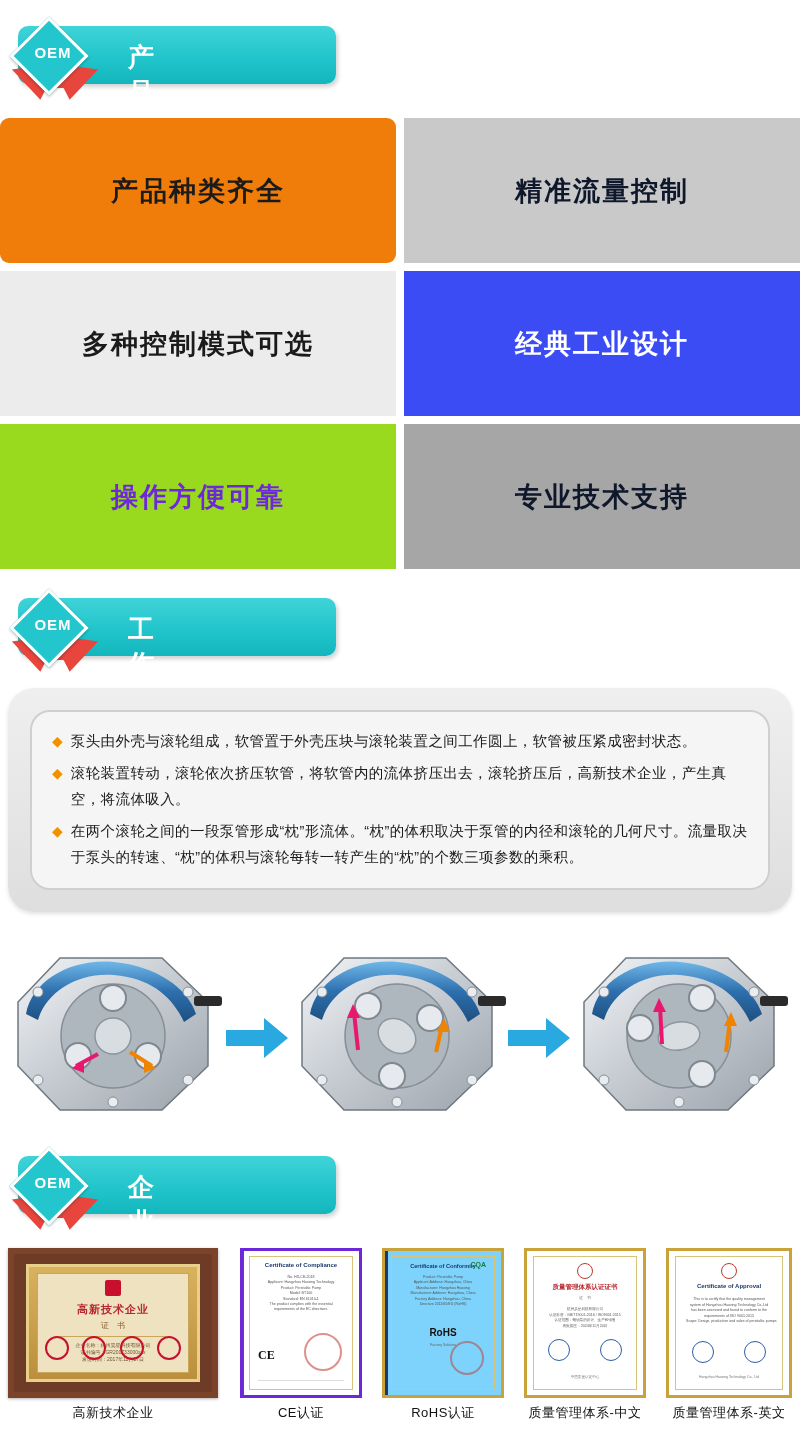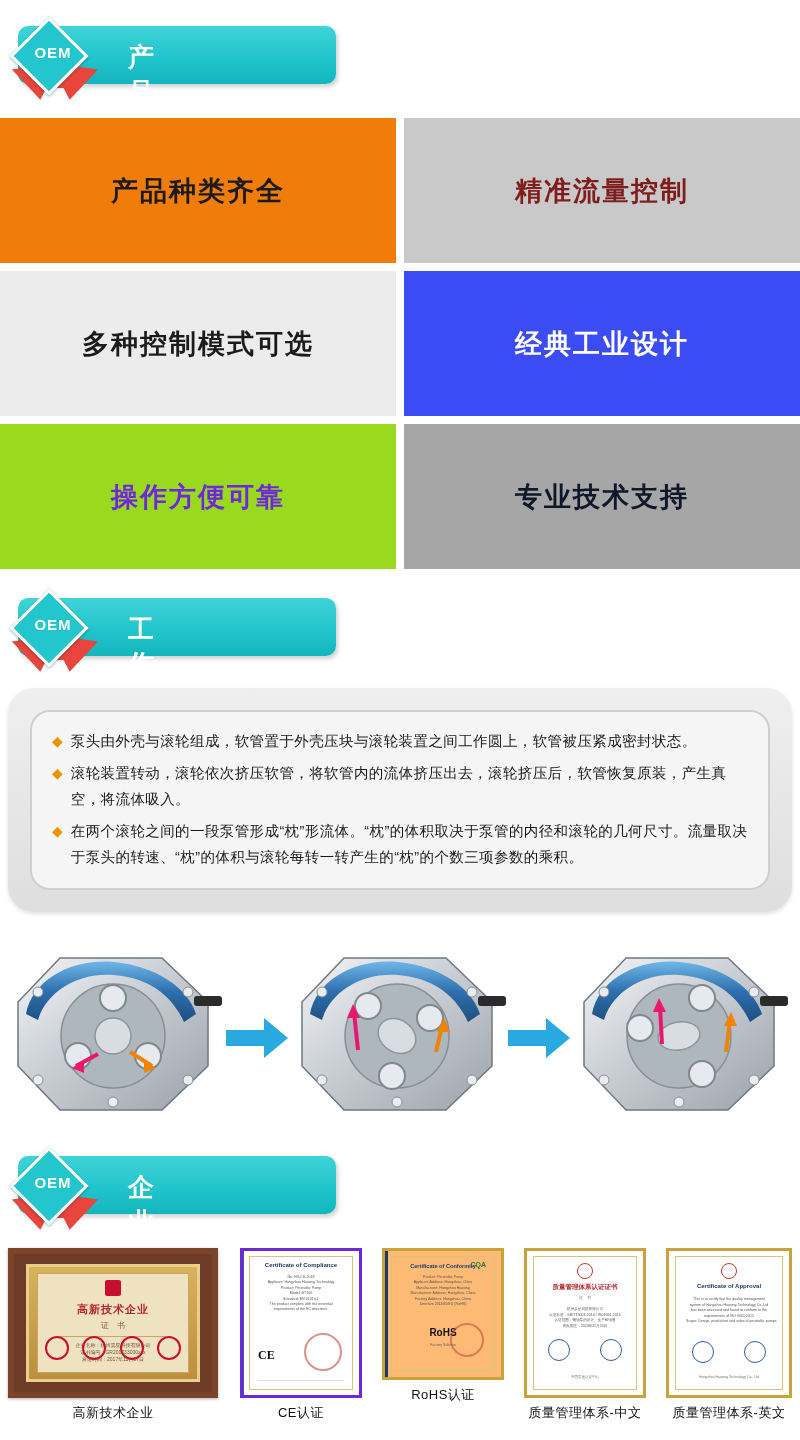--- a/index.html
+++ b/index.html
@@ -195,24 +195,24 @@
   <div class="ribbon">
     <div class="tail tail-l"></div>
     <div class="tail tail-r"></div>
     <div class="tail-c"></div>
     <div class="diamond"></div>
     <div class="oem">OEM</div>
   </div>
 </div>
 
 <div class="adv-grid">
-  <div class="adv-cell" style="left:0px; top:0px; width:396px; height:145px; background:#f07d0a; color:#1b1b1b;">
+  <div class="adv-cell" style="left:0px; top:0px; width:396px; height:145px; background:#f07d0a; color:#1b1b1b;border-radius:9px;">
     <span>产品种类齐全</span>
   </div>
-  <div class="adv-cell" style="left:404px; top:0px; width:396px; height:145px; background:#c9c9c9; color:#7f1d1d;">
+  <div class="adv-cell" style="left:404px; top:0px; width:396px; height:145px; background:#c9c9c9; color:#0f172a;">
     <span>精准流量控制</span>
   </div>
   <div class="adv-cell" style="left:0px; top:153px; width:396px; height:145px; background:#ececec; color:#1b1b1b;">
     <span>多种控制模式可选</span>
   </div>
   <div class="adv-cell" style="left:404px; top:153px; width:396px; height:145px; background:#3b4cf5; color:#ffffff;">
     <span>经典工业设计</span>
   </div>
   <div class="adv-cell" style="left:0px; top:306px; width:396px; height:145px; background:#9ada1e; color:#6d28d9;">
     <span>操作方便可靠</span>
@@ -235,21 +235,21 @@
 </div>
 
 <div class="principle-wrap">
   <div class="principle-inner">
     <div class="p-item">
       <span class="p-bullet">◆</span>
       <span class="p-text">泵头由外壳与滚轮组成，软管置于外壳压块与滚轮装置之间工作圆上，软管被压紧成密封状态。</span>
     </div>
     <div class="p-item">
       <span class="p-bullet">◆</span>
-      <span class="p-text">滚轮装置转动，滚轮依次挤压软管，将软管内的流体挤压出去，滚轮挤压后，软管恢复原装，产生真空，将流体吸入。</span>
+      <span class="p-text">滚轮装置转动，滚轮依次挤压软管，将软管内的流体挤压出去，滚轮挤压后，高新技术企业，产生真空，将流体吸入。</span>
     </div>
     <div class="p-item">
       <span class="p-bullet">◆</span>
       <span class="p-text">在两个滚轮之间的一段泵管形成“枕”形流体。“枕”的体积取决于泵管的内径和滚轮的几何尺寸。流量取决于泵头的转速、“枕”的体积与滚轮每转一转产生的“枕”的个数三项参数的乘积。</span>
     </div>
   </div>
 </div>
 
 <div class="pumps">
 
@@ -405,21 +405,21 @@
         <div style="position:absolute; left:8px; bottom:26px; font-size:12px; font-weight:bold; color:#111; font-family:'Liberation Serif',serif;">CE</div>
         <div style="position:absolute; right:10px; bottom:18px; width:34px; height:34px; border:2px solid #c0392b; border-radius:50%; opacity:0.55;"></div>
         <div style="position:absolute; left:8px; bottom:8px; right:8px; height:1px; background:#ddd;"></div>
       </div>
       <div style="position:absolute; left:-3px; top:-3px; bottom:-3px; width:4px; background:#2b5ea7;"></div>
     </div>
     <div class="cert-label">CE认证</div>
   </div>
 
   <div class="cert" style="left:382px; width:122px;">
-    <div class="cert-img" style="width:122px; height:132px; background:#fdba74; border:3px solid #c9a33a;">
+    <div class="cert-img" style="width:122px; height:150px; background:#7dd3fc; border:3px solid #c9a33a;">
       <div style="position:absolute; left:6px; top:5px; right:6px; bottom:5px; border:1px solid #d9c27a;">
         <div style="position:absolute; left:0; right:0; top:6px; text-align:center; font-size:5.6px; font-weight:bold; color:#1b3a6b;">Certificate of Conformity</div>
         <div style="position:absolute; right:8px; top:4px; font-size:7px; font-weight:bold; color:#1c7a3e;">CQA</div>
         <div style="position:absolute; left:10px; right:10px; top:18px; font-size:3.6px; color:#555; line-height:5.4px; text-align:center;">
           Product:&nbsp;Peristaltic&nbsp;Pump<br>Applicant&nbsp;Address:&nbsp;Hangzhou,&nbsp;China<br>Manufacturer:&nbsp;Hangzhou&nbsp;Haoxing<br>Manufacturer&nbsp;Address:&nbsp;Hangzhou,&nbsp;China<br>Factory&nbsp;Address:&nbsp;Hangzhou,&nbsp;China<br>Directive&nbsp;2011/65/EU&nbsp;(RoHS)
         </div>
         <div style="position:absolute; left:0; right:0; top:70px; text-align:center; font-size:10px; font-weight:bold; color:#111;">RoHS</div>
         <div style="position:absolute; left:0; right:0; top:86px; text-align:center; font-size:3.6px; color:#666;">Factory&nbsp;Solution</div>
         <div style="position:absolute; right:10px; bottom:14px; width:30px; height:30px; border:2px solid #c0392b; border-radius:50%; opacity:0.5;"></div>
       </div>

